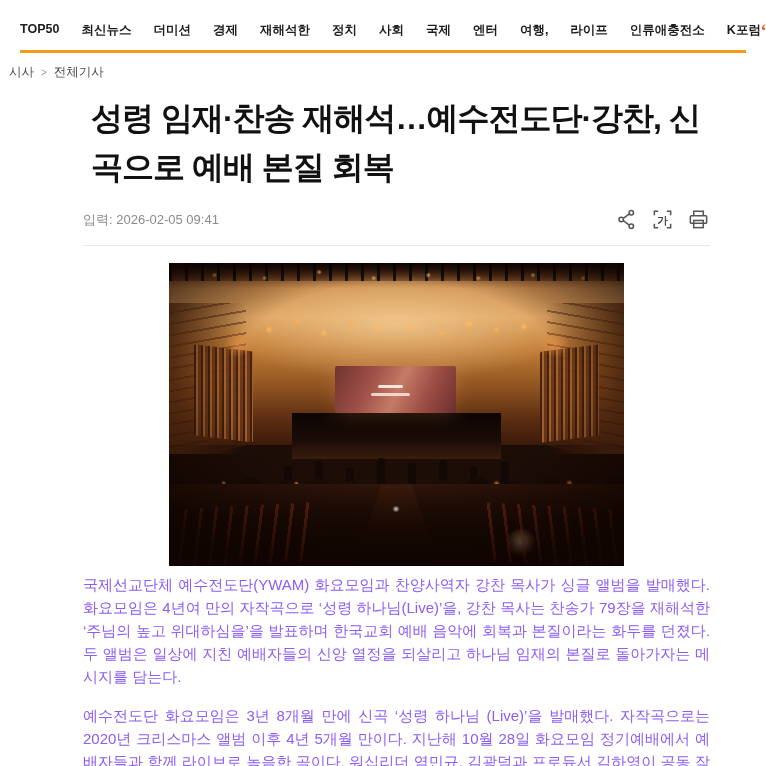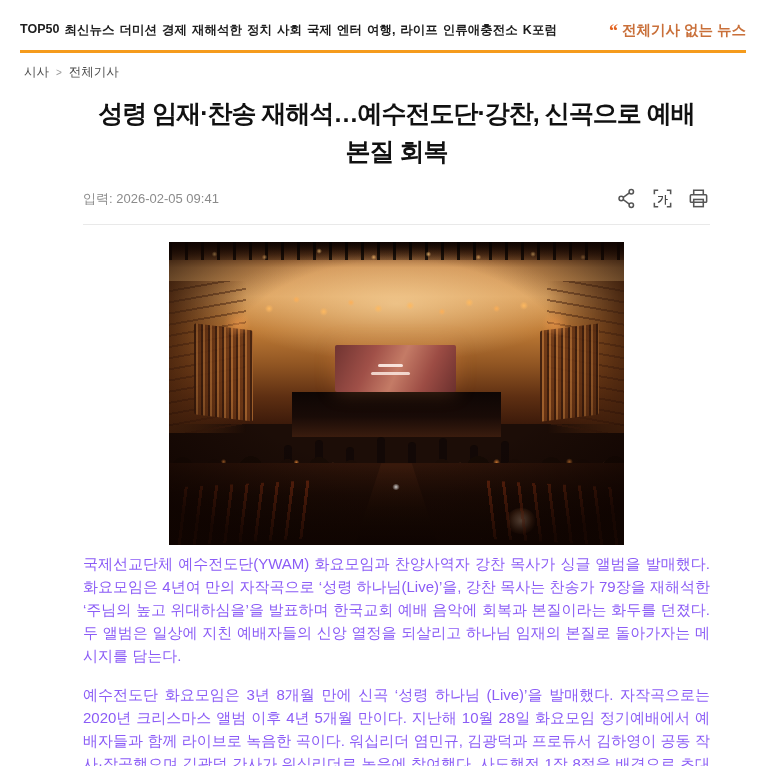--- a/index.html
+++ b/index.html
@@ -11,32 +11,32 @@
   
   .header { padding:9px 20px 0 20px; }
   .logo-row { display:flex; align-items:center; }
   .logo-text { font-size:37px; font-weight:900; color:#141414; letter-spacing:-2px; cursor:pointer; }
   .logo-icon { width:33px; height:33px; border-radius:50%; position:relative; margin-left:3px;
     background:linear-gradient(180deg,#f6a81f,#ef8e0d); flex:0 0 auto; }
   .logo-icon::before { content:""; position:absolute; inset:4.5px; border-radius:50%; background:#fff; }
   .logo-icon::after { content:""; position:absolute; left:8px; right:8px; top:15.5px; height:8.5px;
     background:linear-gradient(180deg,#f3980f,#ef8e0d); border-radius:0 0 9px 9px; }
   .nav-row { display:flex; align-items:center; margin-top:12px; white-space:nowrap; }
-  .nav-items { display:flex; gap:5px; font-size:12.5px; font-weight:700; color:#1d1d1d; }
+  .nav-items { display:flex; gap:22px; font-size:12.5px; font-weight:700; color:#1d1d1d; }
   .nav-items span { cursor:pointer; }
   .nav-slogan { margin-left:auto; font-size:14.5px; font-weight:700; color:#c9703a; display:flex; align-items:center; gap:4px; }
   .nav-slogan .q { color:#e2621f; font-size:18px; font-weight:900; line-height:1; font-family:"Liberation Serif","DejaVu Serif",serif; }
   .orange-rule { height:3px; background:#F59B1C; margin:10px 20px 0 20px; }
   
-  .breadcrumb { padding:11px 0 0 24px; font-size:12.5px; color:#4e4e4e; display:flex; align-items:center; gap:7px; }
+  .breadcrumb { padding:11px 0 0 9px; font-size:12.5px; color:#4e4e4e; display:flex; align-items:center; gap:7px; }
   .breadcrumb .sep { color:#9a9a9a; font-size:10px; }
   .breadcrumb span { cursor:pointer; }
   
   article { margin:13px 56px 0 83px; }
-  h1 { margin:8px; font-size:25px; font-weight:800; color:#111; line-height:1.52; letter-spacing:-1px;text-align:center; }
+  h1 { margin:8px; font-size:32px; font-weight:800; color:#111; line-height:1.52; letter-spacing:-1px; }
   .meta { display:flex; align-items:center; margin-top:17px;gap:8px; }
   .date { font-size:13px; color:#8b8b8b; }
   .tools { margin-left:auto; display:flex; gap:13px; }
   .tool { width:23px; height:23px; padding:0; background:none; border:none; cursor:pointer; color:#555; }
   .tool svg { width:100%; height:100%; display:block; }
   .divider { height:1px; background:#e9e9e9; margin-top:14px; }
   p.body-p { font-size:15px; line-height:23px; color:#8b5cf6; text-align:justify; margin:0 0 16px 0; }
   p.body-p:first-of-type { margin-top:0; }
   .body-wrap { margin-top:2px; }
   

